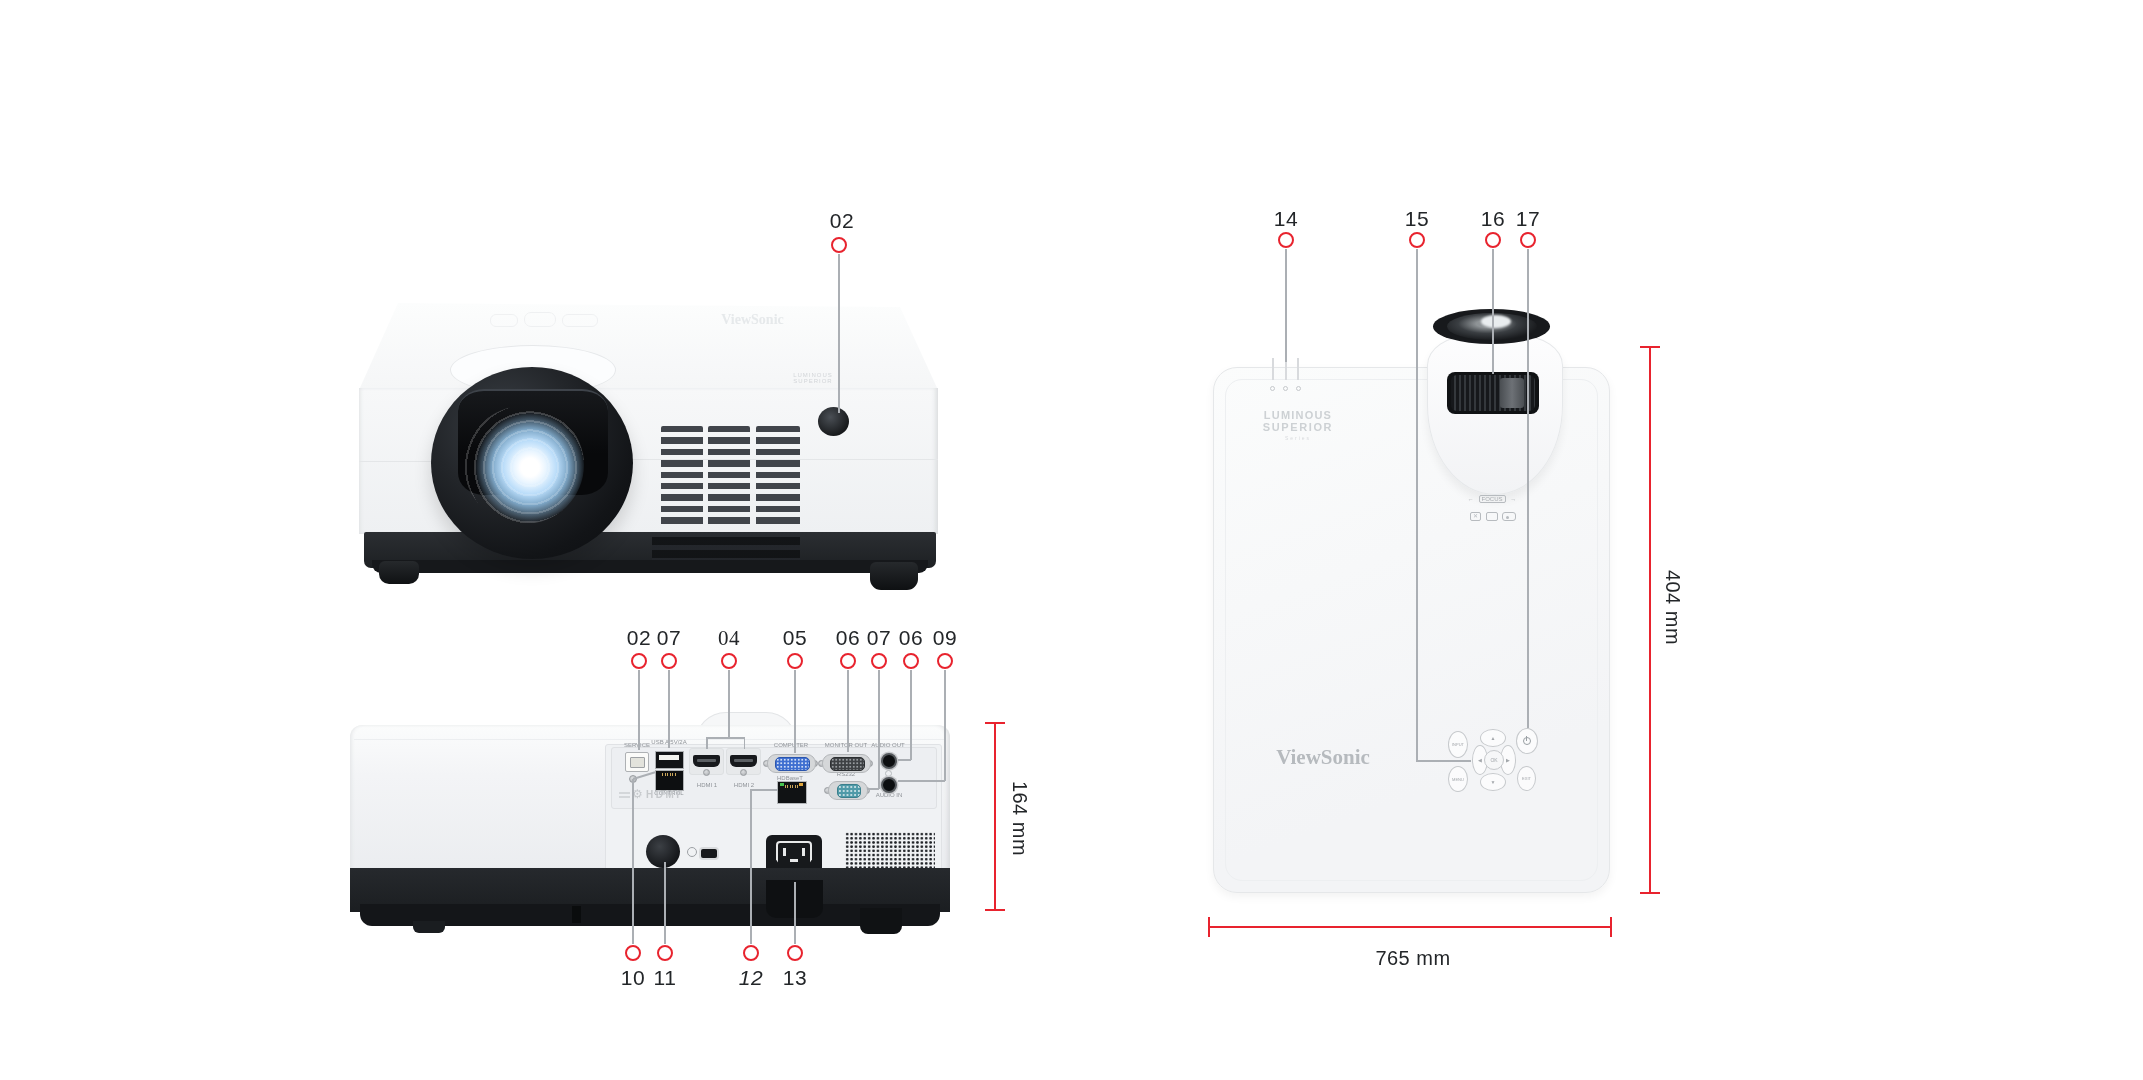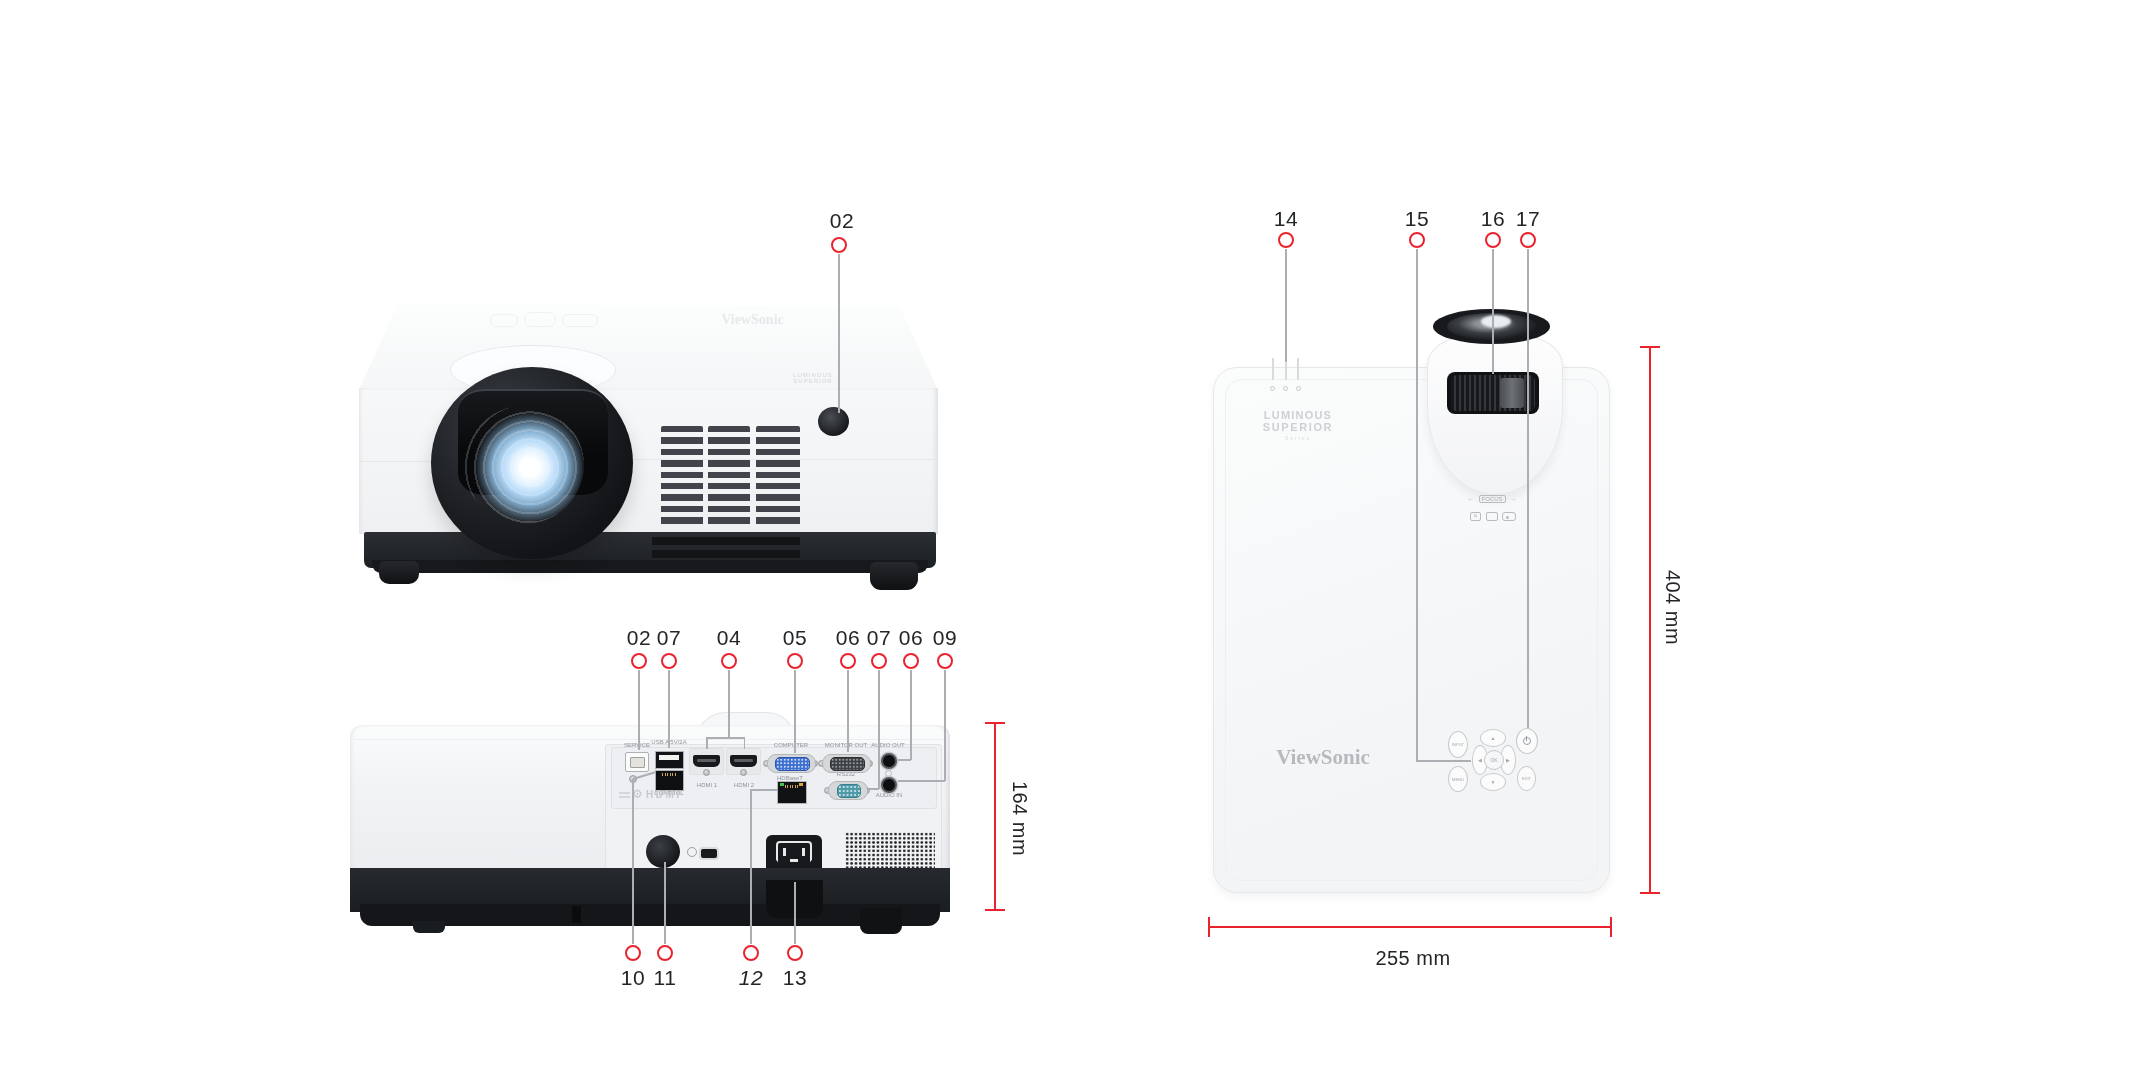--- a/index.html
+++ b/index.html
@@ -229,21 +229,21 @@
 
     <div class="ld" style="left:632px;top:779px;width:1.5px;height:165px;"></div>
     <div class="ld" style="left:633px;top:778px;width:23px;height:1.5px;transform:rotate(-17deg);transform-origin:left center;"></div>
     <div class="ld" style="left:664px;top:862px;width:1.5px;height:82px;"></div>
     <div class="ld" style="left:750px;top:790px;width:1.5px;height:154px;"></div>
     <div class="ld" style="left:750px;top:789px;width:28px;height:1.5px;"></div>
     <div class="ld" style="left:794px;top:882px;width:1.5px;height:62px;"></div>
 
     <div class="cnum" style="left:609px;top:626px;">02</div>
     <div class="cnum" style="left:639px;top:626px;">07</div>
-    <div class="cnum" style="left:699px;top:626px;">04</div>
+    <div class="cnum" style="left:699px;top:626px;font-family:Liberation Serif, serif;">04</div>
     <div class="cnum" style="left:765px;top:626px;">05</div>
     <div class="cnum" style="left:818px;top:626px;">06</div>
     <div class="cnum" style="left:849px;top:626px;">07</div>
     <div class="cnum" style="left:881px;top:626px;">06</div>
     <div class="cnum" style="left:915px;top:626px;">09</div>
     <div class="ring" style="left:631px;top:653px;"></div>
     <div class="ring" style="left:661px;top:653px;"></div>
     <div class="ring" style="left:721px;top:653px;"></div>
     <div class="ring" style="left:787px;top:653px;"></div>
     <div class="ring" style="left:840px;top:653px;"></div>
@@ -366,16 +366,16 @@
     <div class="ring" style="left:1520px;top:232px;"></div>
 
     <div class="dim" style="left:1649px;top:347px;width:2px;height:547px;"></div>
     <div class="dim" style="left:1640px;top:346px;width:20px;height:2px;"></div>
     <div class="dim" style="left:1640px;top:892px;width:20px;height:2px;"></div>
     <div class="dim-label" style="left:1632px;top:596px;width:80px;transform:rotate(90deg);">404 mm</div>
 
     <div class="dim" style="left:1208px;top:926px;width:404px;height:2px;"></div>
     <div class="dim" style="left:1208px;top:917px;width:2px;height:20px;"></div>
     <div class="dim" style="left:1610px;top:917px;width:2px;height:20px;"></div>
-    <div class="dim-label" style="left:1353px;top:947px;width:120px;">255 mm</div>
+    <div class="dim-label" style="left:1353px;top:947px;width:120px;">765 mm</div>
   </div>
 
 </div>
 
 </body></html>

